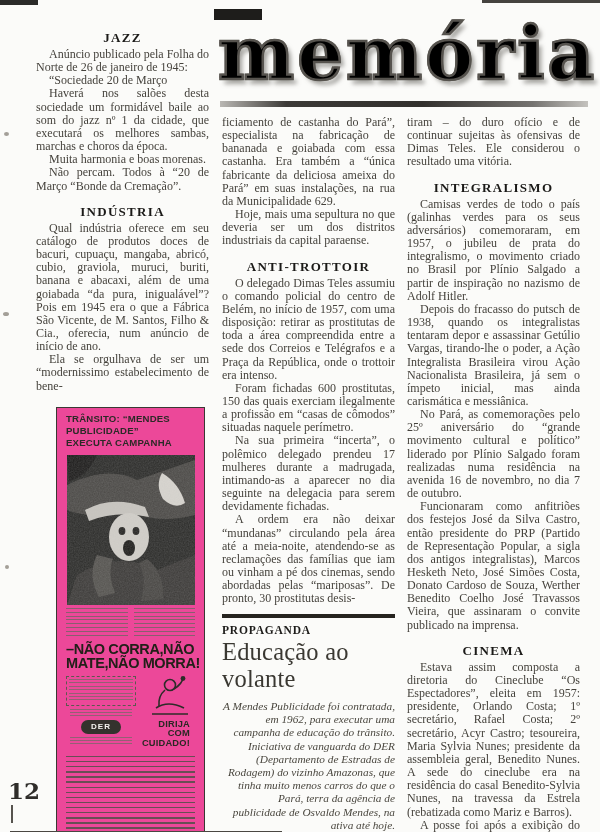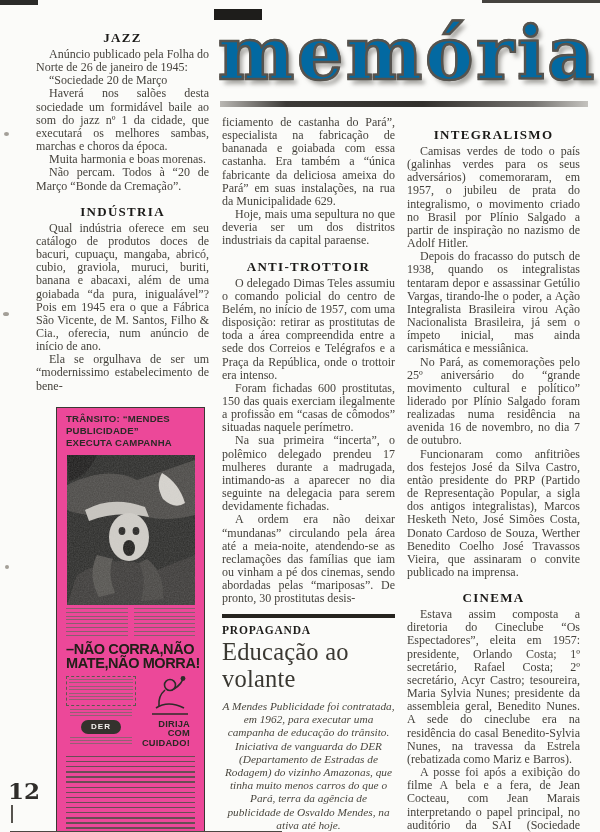--- a/index.html
+++ b/index.html
@@ -12,21 +12,21 @@
   
   .artifact{position:absolute;background:#2b2b29;}
   .speck{position:absolute;background:#a39f98;border-radius:50%;}
   
   #masthead{
     position:absolute;left:218px;top:8px;width:372px;height:94px;
     text-align:center;
     font-family:"DejaVu Serif","Liberation Serif",serif;
     font-weight:bold;font-size:72px;line-height:92px;
     letter-spacing:3px;
-    color:#0369a1;
+    color:#000000;
     -webkit-text-stroke:2.4px #56534e;
     text-shadow:-1px -1px 0 #6d6a64,1px -1px 0 #6d6a64,-1px 1px 0 #6d6a64,1px 1px 0 #6d6a64,4px 5px 4px rgba(95,92,87,.55);
   }
   #masthead-rule{
     position:absolute;left:220px;top:101px;width:368px;height:6px;
     background:linear-gradient(90deg,#b9b7b3,#3c3a37 18%,#32302d 55%,#757370 85%,#c4c2be);
   }
   
   .col{position:absolute;width:173px;}
   #col-left{left:36px;top:28px;}
@@ -49,21 +49,21 @@
   .kicker{
     margin:0 0 2px;font-size:11.5px;font-weight:bold;letter-spacing:.8px;
     color:#1d1c1a;text-align:left;
   }
   .feature-headline{
     margin:2px 0 8px;font-size:24.5px;line-height:27px;font-weight:normal;
     color:#3a3832;letter-spacing:.2px;
   }
   .feature-deck{
     font-style:italic;font-size:11.3px;line-height:13.2px;
-    color:#4a473f;text-align:center;
+    color:#4a473f;text-align:right;
   }
   
   #ad-box{
     margin:14px 0 0 20px;width:129px;
     border:1.5px solid #3a3834;
     padding:5px 9px 9px;
     background:#ec4899;
   }
   .ad-kicker{
     font-family:"Liberation Sans",sans-serif;font-weight:bold;
@@ -229,20 +229,21 @@
     <p>Na sua primeira “incerta”, o polêmico delegado prendeu 17 mulheres durante a madrugada, intimando-as a aparecer no dia seguinte na delegacia para serem devidamente fichadas.</p>
     <p>A ordem era não deixar “mundanas” circulando pela área até a meia-noite, atendendo-se as reclamações das famílias que iam ou vinham a pé dos cinemas, sendo abordadas pelas “mariposas”. De pronto, 30 prostitutas desis-</p>
 
     <div id="feature-rule"></div>
     <div class="kicker">PROPAGANDA</div>
     <div class="feature-headline">Educação ao volante</div>
     <div class="feature-deck">A Mendes Publicidade foi contratada, em 1962, para executar uma campanha de educação do trânsito. Iniciativa de vanguarda do DER (Departamento de Estradas de Rodagem) do vizinho Amazonas, que tinha muito menos carros do que o Pará, terra da agência de publicidade de Osvaldo Mendes, na ativa até hoje.</div>
   </div>
 
   <div id="col-right" class="col">
+    <p class="noindent">tiram – do duro ofício e de continuar sujeitas às ofensivas de Dimas Teles. Ele considerou o resultado uma vitória.</p>
 
     <h3 class="col-head">INTEGRALISMO</h3>
     <p>Camisas verdes de todo o país (galinhas verdes para os seus adversários) comemoraram, em 1957, o jubileu de prata do integralismo, o movimento criado no Brasil por Plínio Salgado a partir de inspiração no nazismo de Adolf Hitler.</p>
     <p>Depois do fracasso do putsch de 1938, quando os integralistas tentaram depor e assassinar Getúlio Vargas, tirando-lhe o poder, a Ação Integralista Brasileira virou Ação Nacionalista Brasileira, já sem o ímpeto inicial, mas ainda carismática e messiânica.</p>
     <p>No Pará, as comemorações pelo 25º aniversário do “grande movimento cultural e político” liderado por Plínio Salgado foram realizadas numa residência na avenida 16 de novembro, no dia 7 de outubro.</p>
     <p>Funcionaram como anfitriões dos festejos José da Silva Castro, então presidente do PRP (Partido de Representação Popular, a sigla dos antigos integralistas), Marcos Hesketh Neto, José Simões Costa, Donato Cardoso de Souza, Werther Benedito Coelho José Travassos Vieira, que assinaram o convite publicado na imprensa.</p>
 
     <h3 class="col-head">CINEMA</h3>
     <p>Estava assim composta a diretoria do Cineclube “Os Espectadores”, eleita em 1957: presidente, Orlando Costa; 1º secretário, Rafael Costa; 2º secretário, Acyr Castro; tesoureira, Maria Sylvia Nunes; presidente da assembleia geral, Benedito Nunes. A sede do cineclube era na residência do casal Benedito-Sylvia Nunes, na travessa da Estrela (rebatizada como Mariz e Barros).</p>
     <p>A posse foi após a exibição do filme A bela e a fera, de Jean Cocteau, com Jean Marais interpretando o papel principal, no auditório da SAI (Sociedade Artística Internacional, na rua João Diogo, onde hoje está a sede da Academia Paraense de Letras).</p>

